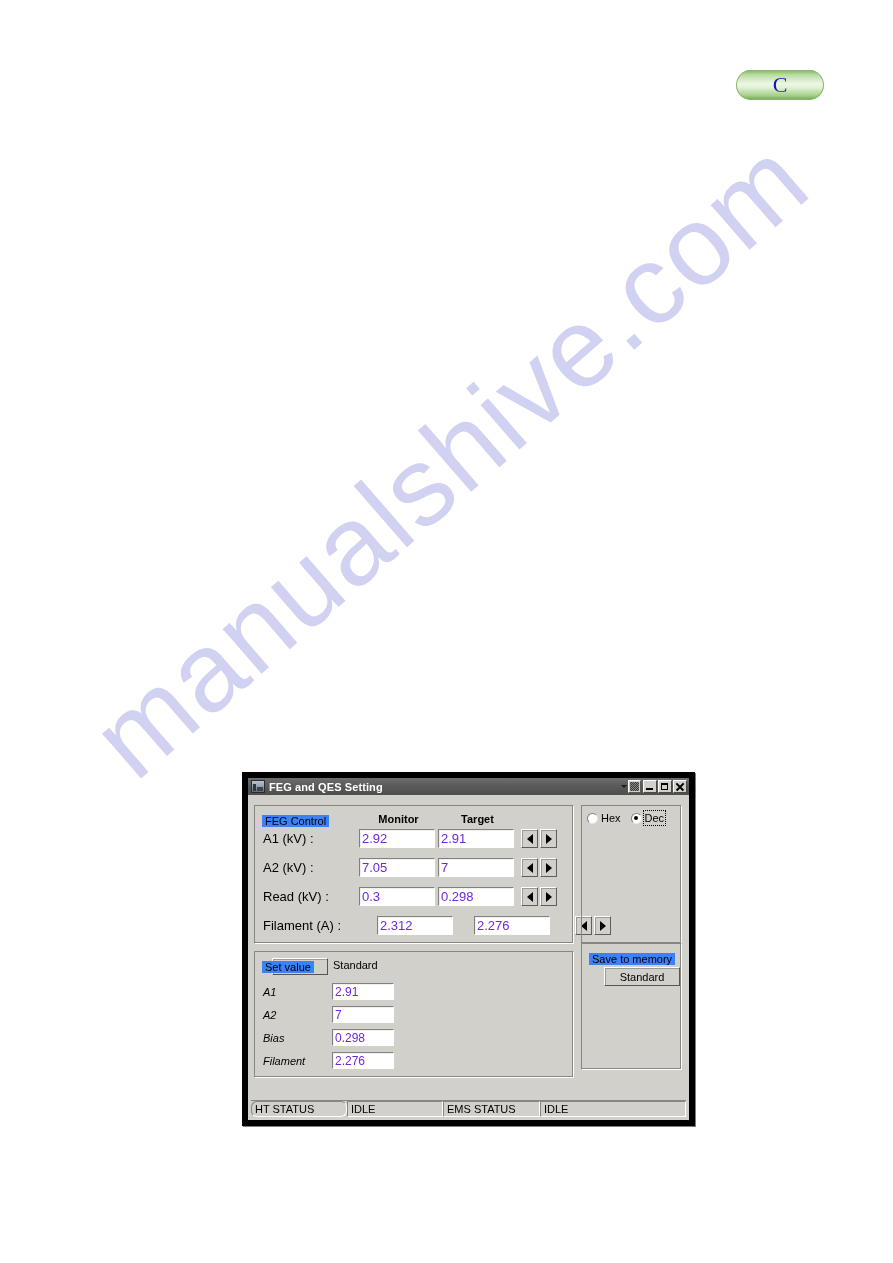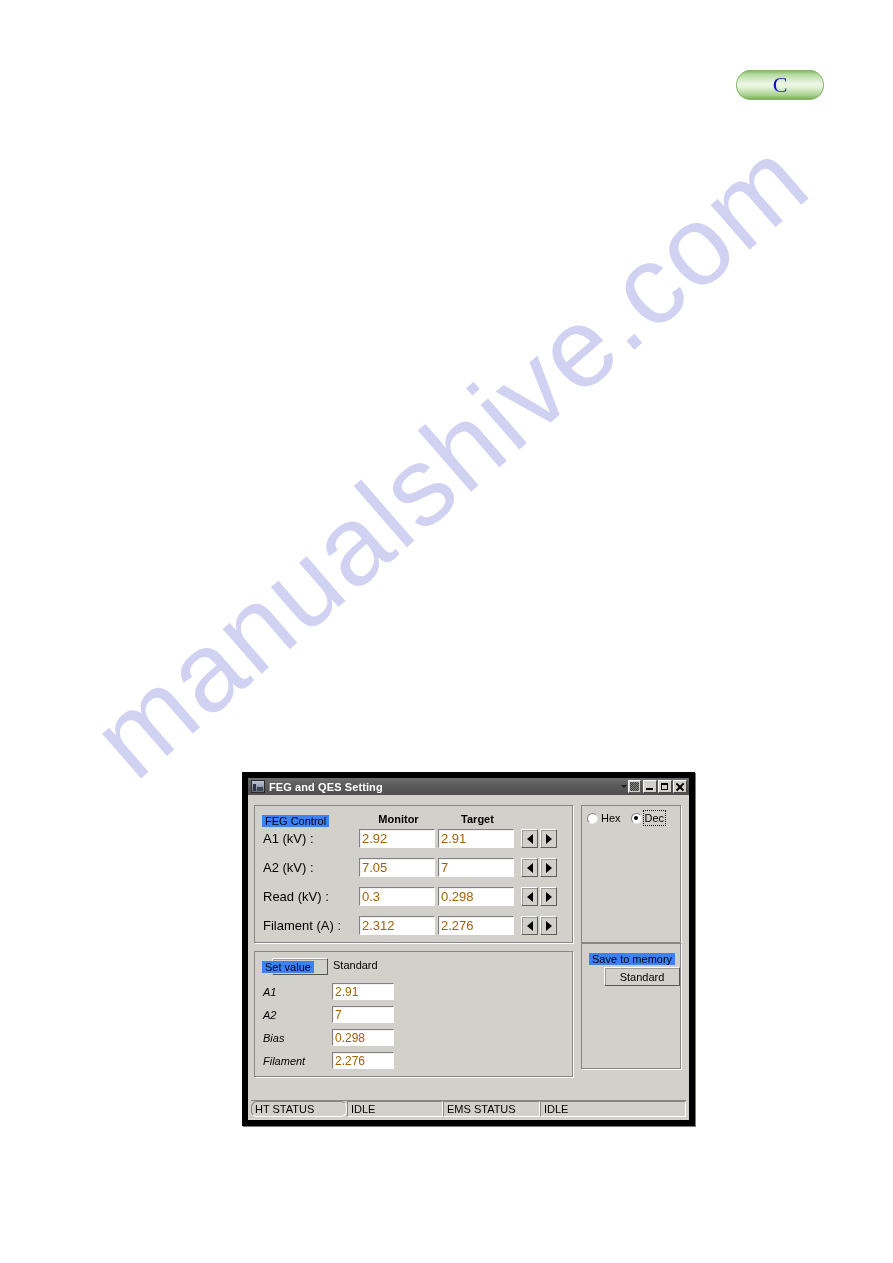--- a/index.html
+++ b/index.html
@@ -271,21 +271,21 @@
     flex: none;
   }
   .txt {
     background: #ffffff;
     border: 1px solid;
     border-color: #808080 #ffffff #ffffff #808080;
     box-shadow: 1px 1px 0 #f0f0ee inset;
     box-sizing: border-box;
     font-family: "Liberation Sans", sans-serif;
     font-size: 13px;
-    color: #a16207;
+    color: #6d28d9;
     padding: 0 2px;
     line-height: 17px;
     height: 19px;
     outline: none;
   }
   .feg-row .txt { width: 76px; flex: none; }
   .feg-row .txt.monitor { margin-right: 3px; }
   .spin {
     display: flex;
     margin-left: 7px;
@@ -508,21 +508,21 @@
         <span class="spin">
           <button class="spin-btn left">
               <i></i>
             </button>
           <button class="spin-btn right">
               <i></i>
             </button>
         </span>
       </div>
 
-      <div class="feg-row" style="top:109px;">
+      <div class="feg-row" style="top:109px;gap:18px;">
         <span class="row-label">Filament (A) :</span>
         <input class="txt monitor" type="text" readonly="" value="2.312" style="">
         <input class="txt target" type="text" value="2.276" style="">
         <span class="spin">
           <button class="spin-btn left">
               <i></i>
             </button>
           <button class="spin-btn right">
               <i></i>
             </button>

